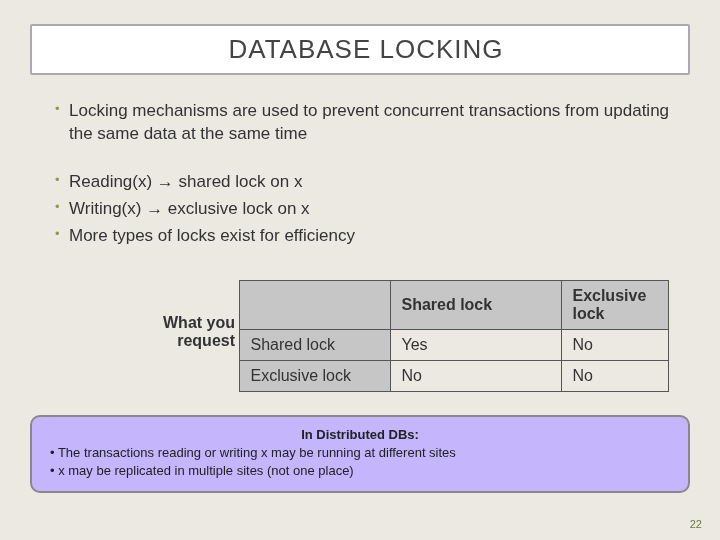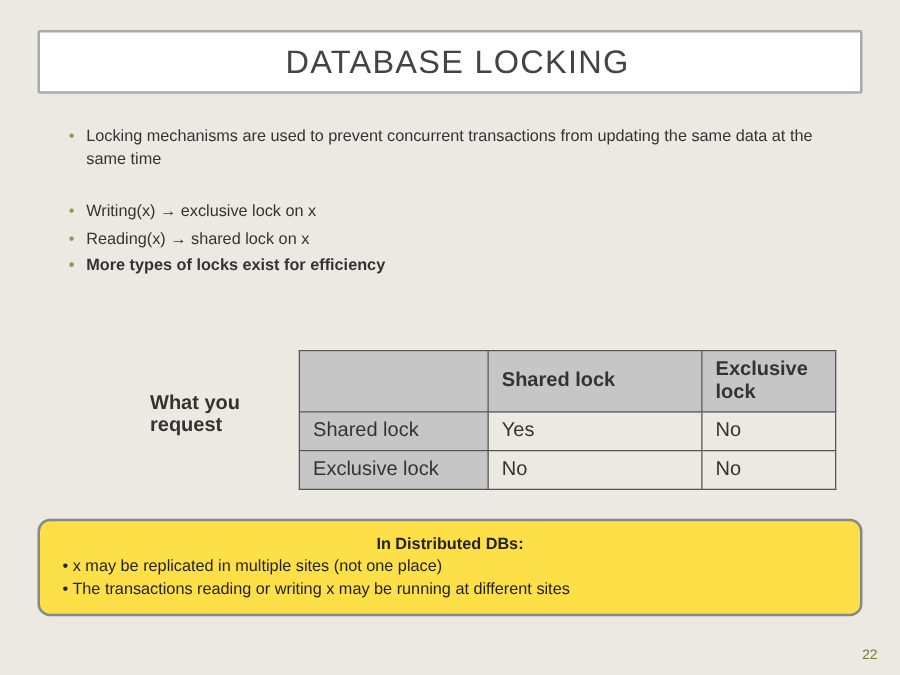--- a/index.html
+++ b/index.html
@@ -24,55 +24,55 @@
   .title {
     font-size: 26px;
     letter-spacing: 1px;
     color: #444;
     padding-left: 12px;
   }
   ul.bullets {
     list-style: none;
     margin: 25px 40px 0 55px;
     padding: 0;
-    font-size: 13px;
+    font-size: 17px;
     color: #333;
   }
   ul.bullets li {
     position: relative;
     padding-left: 14px;
     margin-bottom: 4px;
     line-height: 1.35;
   }
   ul.bullets li::before {
     content: "•";
     position: absolute;
     left: 0;
     top: 0;
     color: #8a9a5b;
     font-size: 13px;
   }
   .group2 { margin-top: 25px; }
-  .bold { font-weight: bold; }
+  .bold { font-weight: normal; }
 
   .table-area {
     position: absolute;
     top: 280px;
     left: 120px;
     right: 30px;
   }
   .row-label {
     display: inline-block;
     vertical-align: top;
     width: 115px;
     font-weight: bold;
     font-size: 16px;
     color: #333;
     padding-top: 34px;
-    text-align: left;
+    text-align: right;
   }
   .tbl-wrap {
     display: inline-block;
     vertical-align: top;
   }
   .col-label {
     font-weight: bold;
     font-size: 16px;
     color: #333;
     margin-left: 230px;
@@ -98,21 +98,21 @@
   }
   .th-empty { background:#c6c6c6; width:130px; }
   .col1 { width:130px; }
   .col2 { width:150px; }
 
   .callout {
     position: absolute;
     left: 30px;
     right: 30px;
     top: 415px;
-    background: #fde047;
+    background: #c4b5fd;
     border: 2px solid #888;
     border-radius: 10px;
     padding: 10px 18px 12px 18px;
     font-size: 13px;
     color: #222;
     box-shadow: 0 0 0 rgba(0,0,0,0);
   }
   .callout-title {
     font-weight: bold;
     text-align: center;
@@ -132,22 +132,22 @@
 
 <div class="title-wrap">
   <div class="title">DATABASE LOCKING</div>
 </div>
 
 <ul class="bullets">
   <li>Locking mechanisms are used to prevent concurrent transactions from updating the same data at the same time</li>
 </ul>
 
 <ul class="bullets group2">
+  <li>Reading(x) → shared lock on x</li>
   <li>Writing(x) → exclusive lock on x</li>
-  <li>Reading(x) → shared lock on x</li>
   <li class="bold">More types of locks exist for efficiency</li>
 </ul>
 
 <div class="table-area">
   <div class="row-label">What you request</div>
   <div class="tbl-wrap">
     <table class="lock">
       <tbody>
           <tr>
         <th class="th-empty col1"></th>
@@ -164,17 +164,17 @@
         <td>No</td>
         <td>No</td>
       </tr>
     </tbody>
       </table>
   </div>
 </div>
 
 <div class="callout">
   <div class="callout-title">In Distributed DBs:</div>
+  <div class="callout-line">• The transactions reading or writing x may be running at different sites</div>
   <div class="callout-line">• x may be replicated in multiple sites (not one place)</div>
-  <div class="callout-line">• The transactions reading or writing x may be running at different sites</div>
 </div>
 
 <div class="pagenum">22</div>
 
 </body></html>

